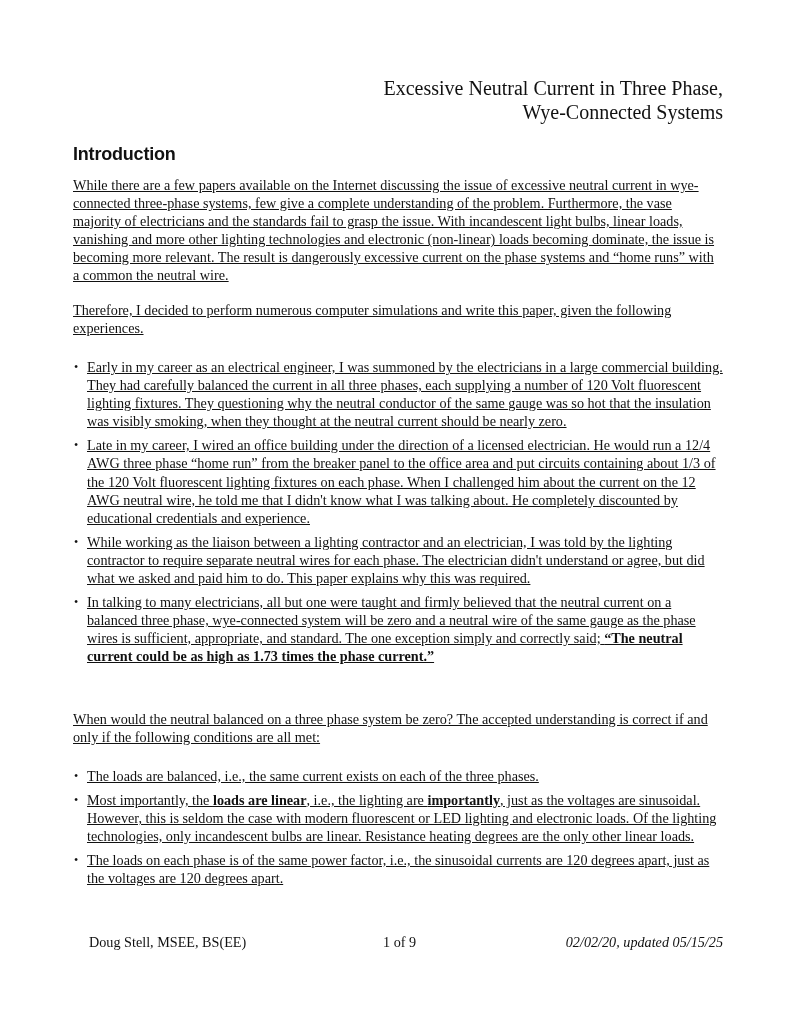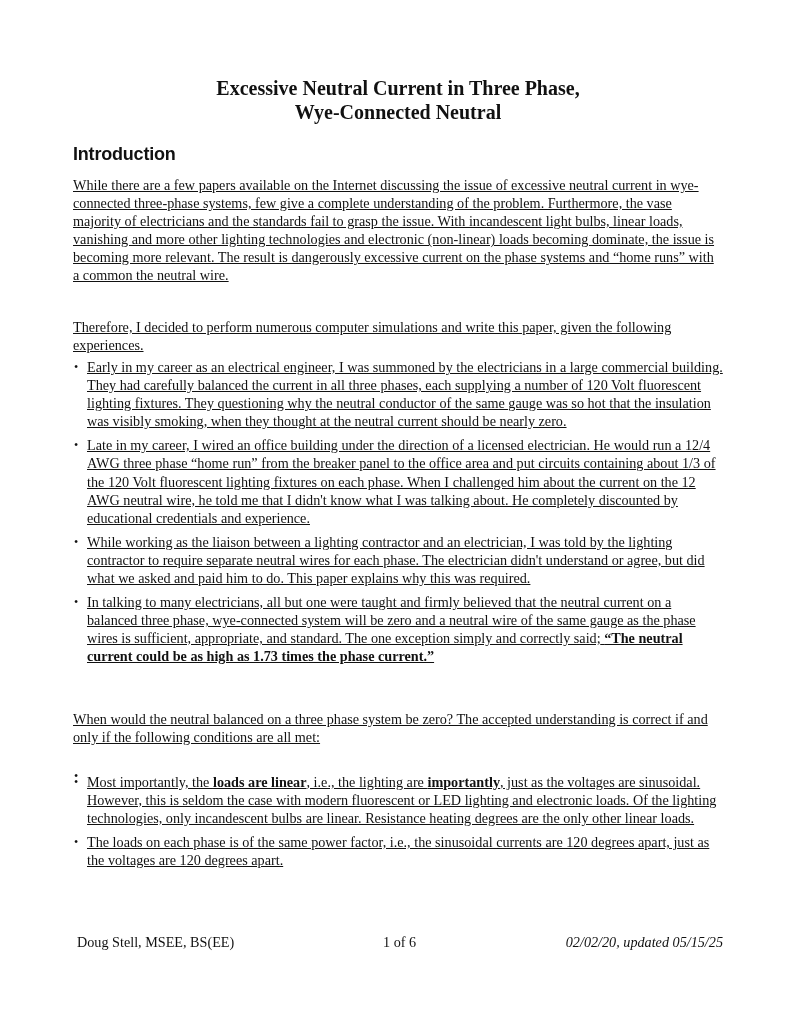--- a/index.html
+++ b/index.html
@@ -2,58 +2,58 @@
 <html><head>
   <meta charset="utf-8">
   <style>
     html, body { margin: 0; padding: 0; background: #ffffff; }
     body {
       width: 791px; height: 1024px; position: relative; overflow: hidden;
       font-family: "Liberation Serif", serif; color: #111; font-size: 14.2px;
     }
     .page { position: absolute; left: 73px; top: 0; width: 650px; }
     .title {
-      position: absolute; left: 0; top: 76px; width: 650px; text-align: center;
-      font-weight: bold; font-size: 20px; line-height: 24px; margin: 0;
+      position: absolute; left: 0; top: 76px; width: 650px; text-align: right;
+      font-weight: normal; font-size: 20px; line-height: 24px; margin: 0;
     }
     .h-intro {
       position: absolute; left: 0; top: 144px;
       font-family: "Liberation Sans", sans-serif; font-weight: bold; font-size: 18px;
       margin: 0; letter-spacing: -0.2px;
     }
     p, li { margin: 0; line-height: 18.1px; text-decoration: underline; }
     .para { position: absolute; left: 0; width: 650px; }
     ul.bul { position: absolute; left: 0; width: 650px; list-style: none; padding: 0; margin: 0; }
     ul.bul li { position: relative; padding-left: 14px; margin-bottom: 6px; }
     ul.bul li .dot {
       position: absolute; left: 1px; top: 0; font-size: 12px;
     }
     b { font-weight: bold; }
     .footer {
       position: absolute; top: 934px; left: 0; width: 650px; height: 20px; font-size: 14.2px;
     }
-    .footer .l { position: absolute; left: 4px; }
+    .footer .l { position: absolute; left: 16px; }
     .footer .c { position: absolute; left: 310px; }
     .footer .r { position: absolute; right: 0; font-style: italic; }
   </style>
 </head>
 <body>
 
 <div class="page">
 
   <h1 class="title">
     <span>Excessive Neutral Current in Three Phase,</span><br>
-    <span>Wye-Connected Neutral</span>
+    <span>Wye-Connected Systems</span>
   </h1>
 
   <h2 class="h-intro">Introduction</h2>
 
   <p class="para" style="top:176px;">While there are a few papers available on the Internet discussing the issue of excessive neutral current in wye-connected three-phase systems, few give a complete understanding of the problem. Furthermore, the vase majority of electricians and the standards fail to grasp the issue. With incandescent light bulbs, linear loads, vanishing and more other lighting technologies and electronic (non-linear) loads becoming dominate, the issue is becoming more relevant. The result is dangerously excessive current on the phase systems and “home runs” with a common the neutral wire.</p>
 
-  <p class="para" style="top:301px;margin-top:17px;">Therefore, I decided to perform numerous computer simulations and write this paper, given the following experiences.</p>
+  <p class="para" style="top:301px;">Therefore, I decided to perform numerous computer simulations and write this paper, given the following experiences.</p>
 
   <ul class="bul" style="top:358px;">
     <li>
       <span class="dot">•</span>
       <span>Early in my career as an electrical engineer, I was summoned by the electricians in a large commercial building. They had carefully balanced the current in all three phases, each supplying a number of 120 Volt fluorescent lighting fixtures. They questioning why the neutral conductor of the same gauge was so hot that the insulation was visibly smoking, when they thought at the neutral current should be nearly zero.</span>
     </li>
     <li>
       <span class="dot">•</span>
       <span>Late in my career, I wired an office building under the direction of a licensed electrician. He would run a 12/4 AWG three phase “home run” from the breaker panel to the office area and put circuits containing about 1/3 of the 120 Volt fluorescent lighting fixtures on each phase. When I challenged him about the current on the 12 AWG neutral wire, he told me that I didn't know what I was talking about. He completely discounted by educational credentials and experience.</span>
     </li>
@@ -66,29 +66,30 @@
       <span>In talking to many electricians, all but one were taught and firmly believed that the neutral current on a balanced three phase, wye-connected system will be zero and a neutral wire of the same gauge as the phase wires is sufficient, appropriate, and standard. The one exception simply and correctly said;</span>
       <b>“The neutral current could be as high as 1.73 times the phase current.”</b>
     </li>
   </ul>
 
   <p class="para" style="top:710px;">When would the neutral balanced on a three phase system be zero? The accepted understanding is correct if and only if the following conditions are all met:</p>
 
   <ul class="bul" style="top:767px;">
     <li>
       <span class="dot">•</span>
+      <span>The loads are balanced, i.e., the same current exists on each of the three phases.</span>
     </li>
     <li>
       <span class="dot">•</span>
       <span>Most importantly, the </span><b>loads are linear</b><span>, i.e., the lighting are </span><b>importantly</b><span>, just as the voltages are sinusoidal. However, this is seldom the case with modern fluorescent or LED lighting and electronic loads. Of the lighting technologies, only incandescent bulbs are linear. Resistance heating degrees are the only other linear loads.</span>
     </li>
     <li>
       <span class="dot">•</span>
       <span>The loads on each phase is of the same power factor, i.e., the sinusoidal currents are 120 degrees apart, just as the voltages are 120 degrees apart.</span>
     </li>
   </ul>
 
   <div class="footer">
     <span class="l">Doug Stell, MSEE, BS(EE)</span>
-    <span class="c">1 of 6</span>
+    <span class="c">1 of 9</span>
     <span class="r">02/02/20, updated 05/15/25</span>
   </div>
 </div>
 
 </body></html>

